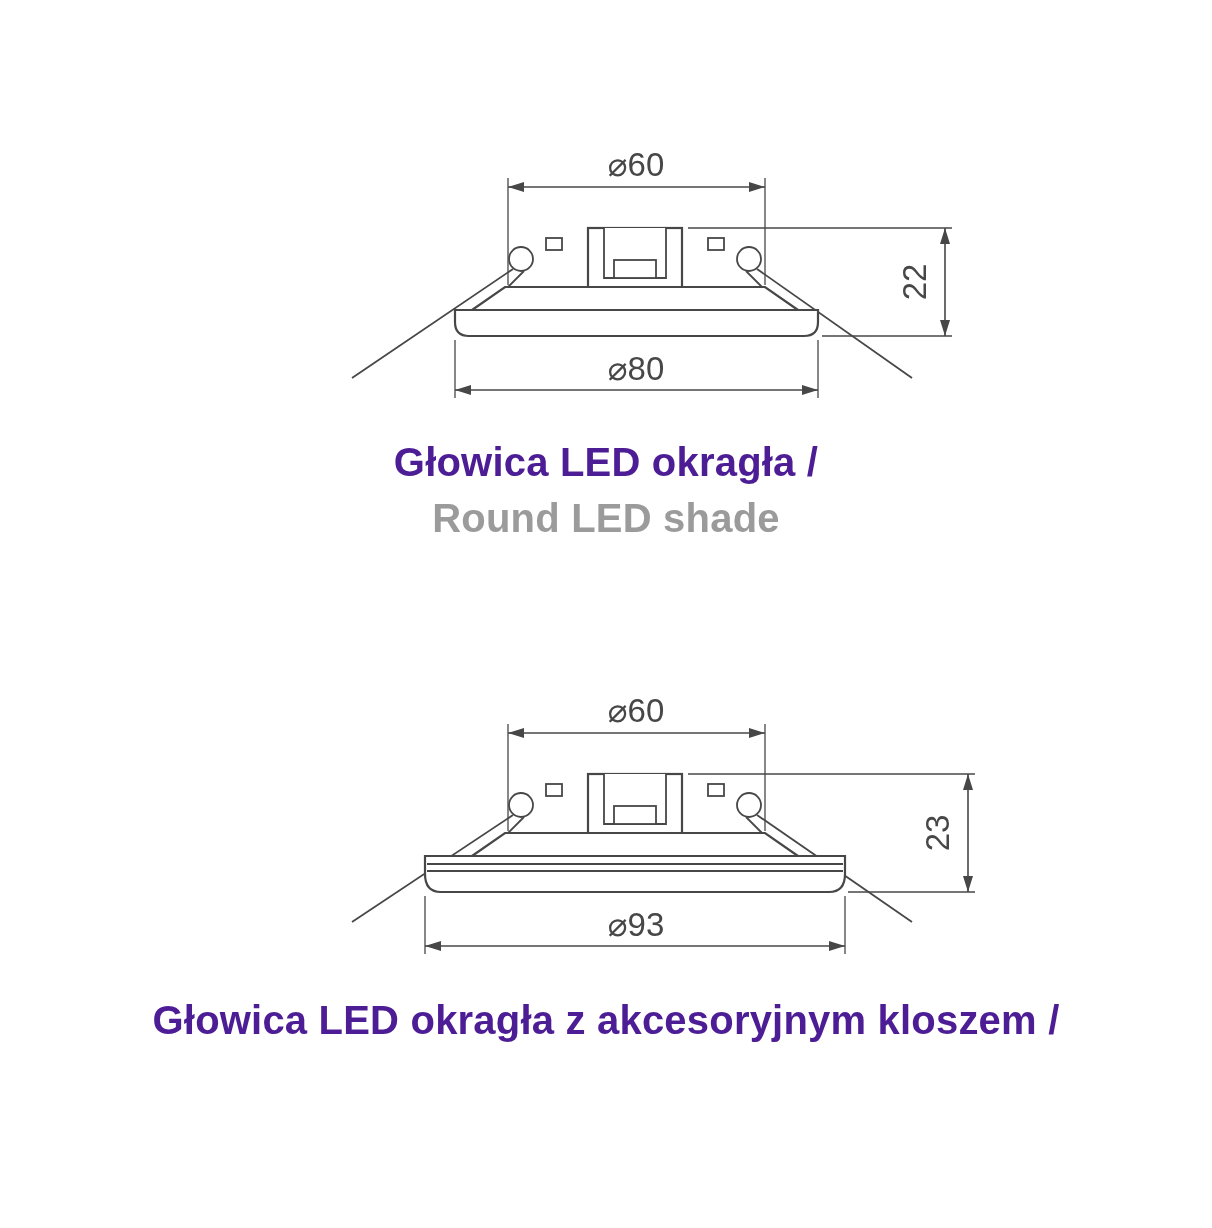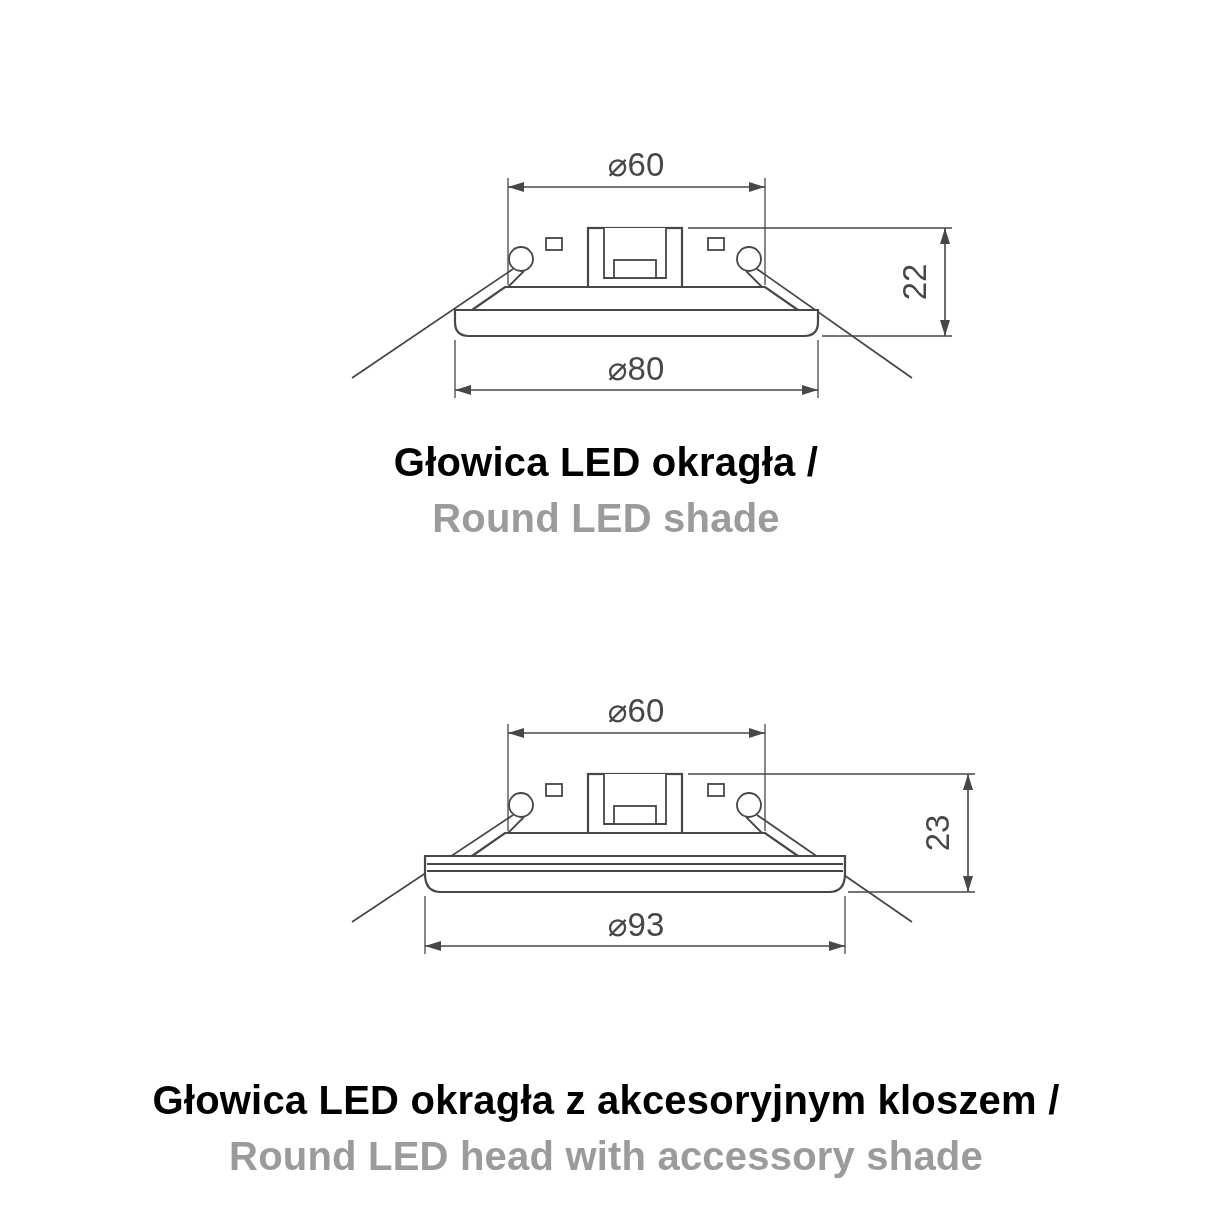--- a/index.html
+++ b/index.html
@@ -28,22 +28,22 @@
     position: absolute;
     left: 0;
     width: 1212px;
     text-align: center;
     font-size: 40px;
     line-height: 56px;
     font-weight: 600;
     letter-spacing: 0.2px;
   }
   #caption-top    { top: 434px; }
-  #caption-bottom { top: 1072px; }
-  .caption .pl { color: #000000; }
+  #caption-bottom { top: 992px; }
+  .caption .pl { color: #4c1d95; }
   .caption .en { color: #9b9b9b; }
 
   svg text {
     font-family: "Liberation Sans", "DejaVu Sans", sans-serif;
     font-size: 33px;
     fill: #474747;
   }
   .dimline   { stroke: #474747; stroke-width: 1.6; fill: none; }
   .extline   { stroke: #474747; stroke-width: 1.3; fill: none; }
   .arrow     { fill: #474747; stroke: none; }
@@ -161,16 +161,15 @@
       <line class="extline" x1="845" y1="206" x2="845" y2="264"></line>
       <line class="dimline" x1="425" y1="256" x2="845" y2="256"></line>
       <polygon class="arrow" points="425,256 441,251 441,261"></polygon>
       <polygon class="arrow" points="845,256 829,251 829,261"></polygon>
       <text x="636" y="246" text-anchor="middle">⌀93</text>
     </g>
   </svg>
 
   <div id="caption-bottom" class="caption">
     <div class="pl">Głowica LED okragła z akcesoryjnym kloszem /</div>
-    <div class="en">Round LED head with accessory shade</div>
   </div>
 
 </div>
 
 </body></html>

